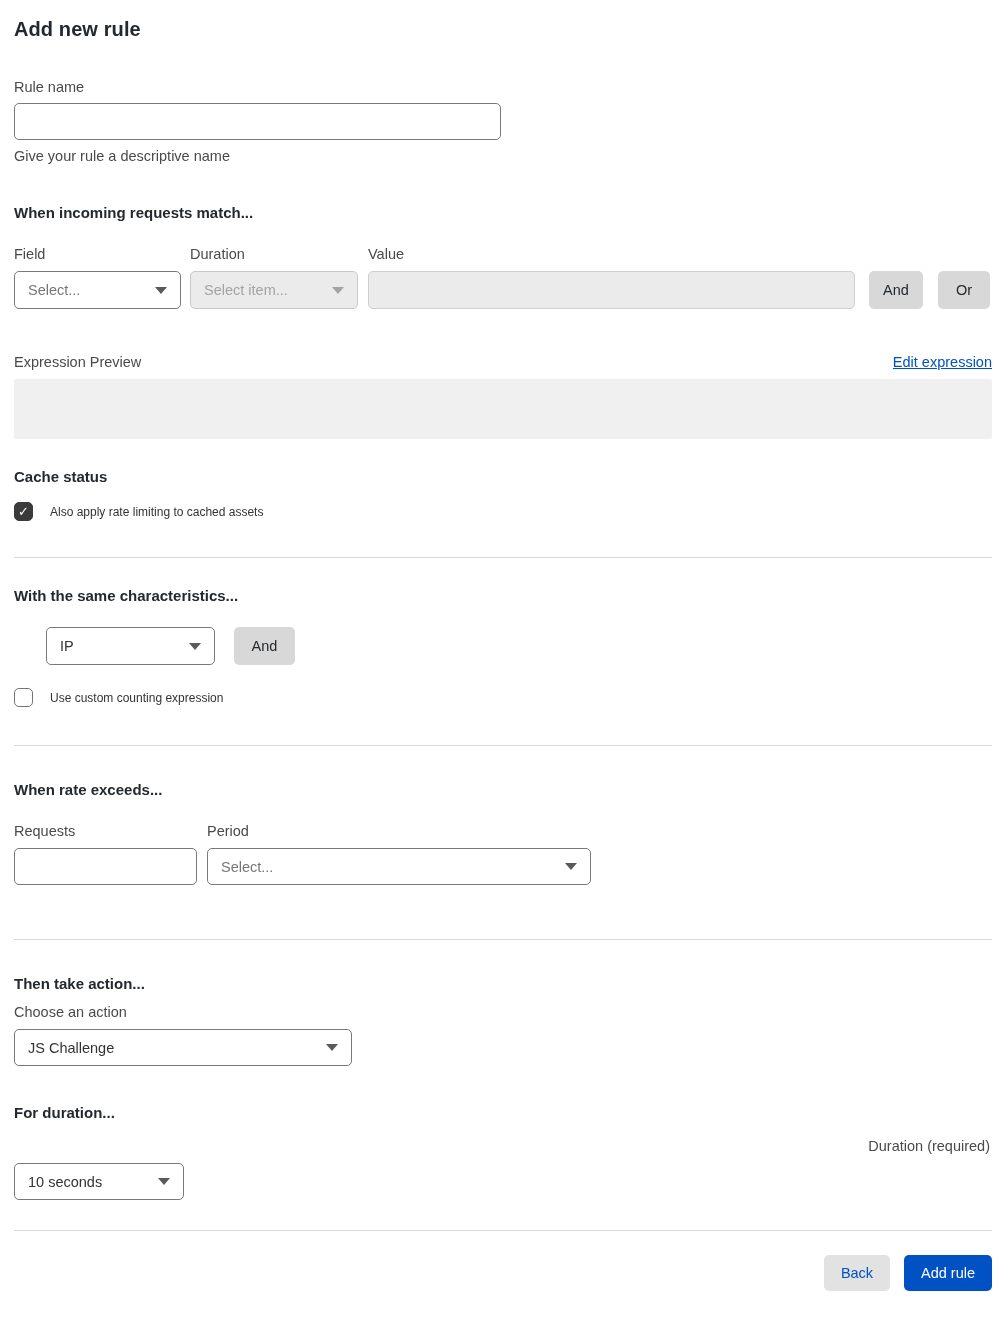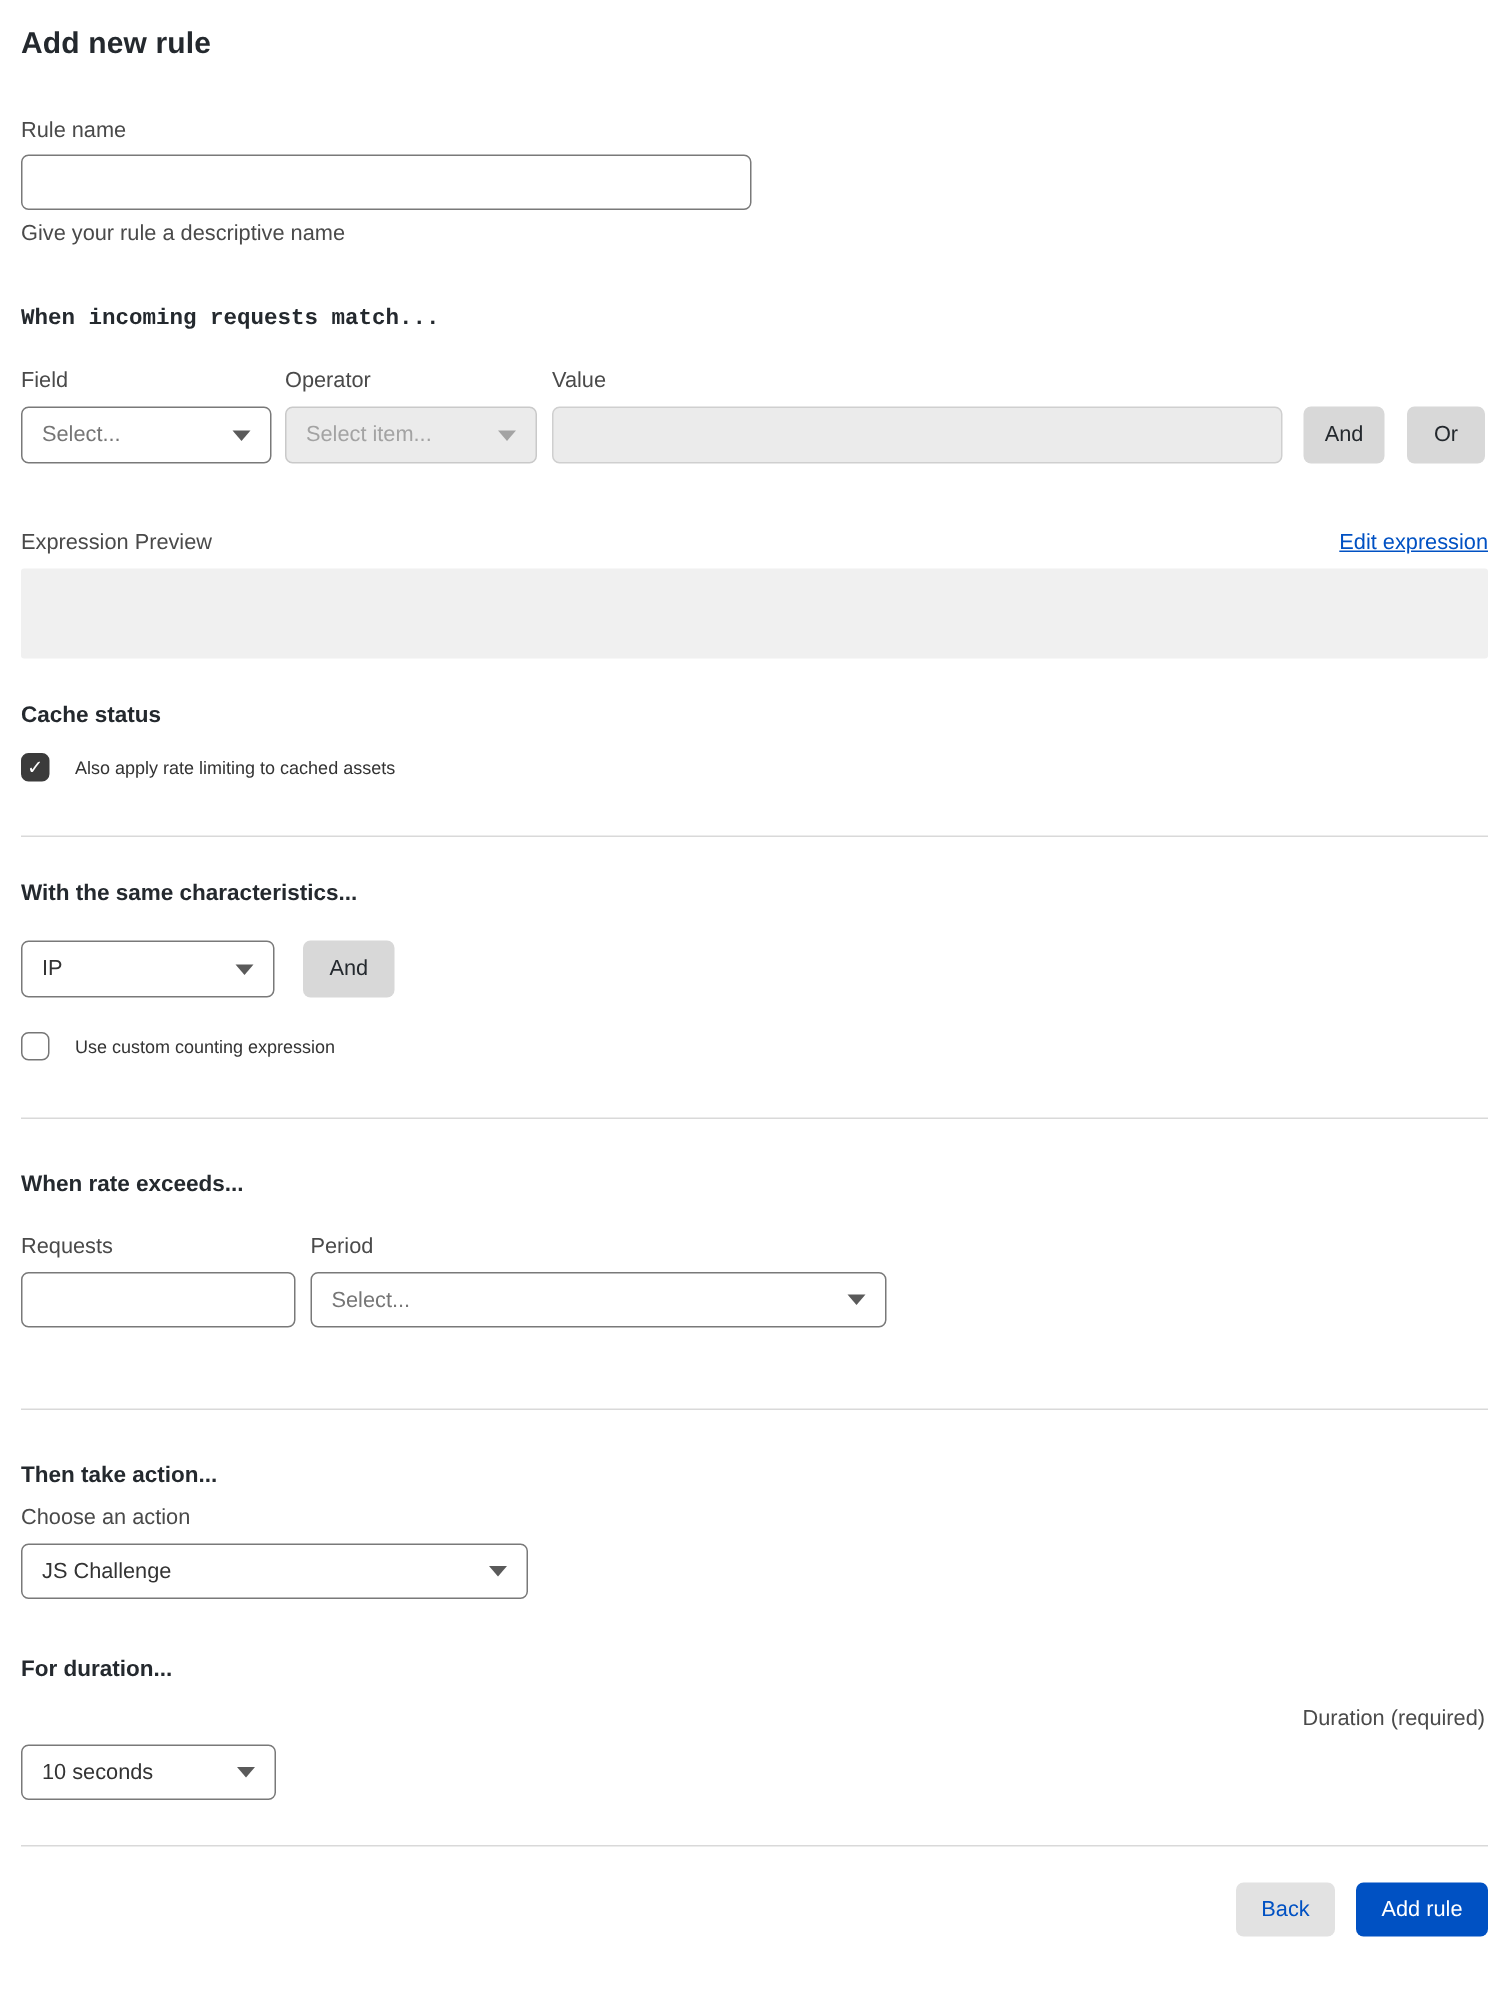--- a/index.html
+++ b/index.html
@@ -45,21 +45,21 @@
     color: #333;
     background: #fff;
     outline: none;
   }
   .helper-text {
     margin-top: 8px;
     font-size: 14.5px;
     color: #4a4a4a;
   }
   
-  .match-heading { margin-top: 40px; font-family: Liberation Mono, monospace; }
+  .match-heading { margin-top: 40px; }
   .match-labels {
     display: flex;
     margin-top: 25px;
     margin-bottom: 9px;
   }
   .match-labels .lbl-field    { width: 176px; }
   .match-labels .lbl-operator { width: 178px; }
   .match-row {
     display: flex;
     align-items: stretch;
@@ -180,21 +180,21 @@
     border: none;
     border-top: 1px solid #d9d9d9;
     width: 978px;
   }
   
   .char-heading { margin-top: 29px; }
   .char-row {
     display: flex;
     margin-top: 23px;
   }
-  .sel-characteristic { width: 169px; }
+  .sel-characteristic { width: 169px; margin-left: 32px; }
   .btn-char-and { width: 61px; margin-left: 19px; }
   
   .rate-heading { margin-top: 35px; }
   .rate-labels { display: flex; margin-top: 25px; margin-bottom: 9px; }
   .rate-labels .lbl-requests { width: 193px; }
   .rate-row { display: flex; }
   .inp-requests { width: 183px; margin-right: 10px; height: 37px; }
   .sel-period { width: 384px; height: 37px; }
   
   .action-heading { margin-top: 35px; }
@@ -247,21 +247,21 @@
   <div class="rule-name-group">
     <label class="field-label">Rule name</label>
     <input class="text-input" type="text" value="" style="">
     <div class="helper-text">Give your rule a descriptive name</div>
   </div>
 
   <h2 class="section-heading match-heading">When incoming requests match...</h2>
 
   <div class="match-labels">
     <span class="field-label lbl-field">Field</span>
-    <span class="field-label lbl-operator">Operator</span>
+    <span class="field-label lbl-operator">Duration</span>
     <span class="field-label">Value</span>
   </div>
 
   <div class="match-row">
     <div class="select-box sel-field" role="combobox">
       <span class="placeholder">Select...</span>
       <span class="caret"></span>
     </div>
     <div class="select-box sel-operator disabled" role="combobox" aria-disabled="true">
       <span class="placeholder">Select item...</span>

